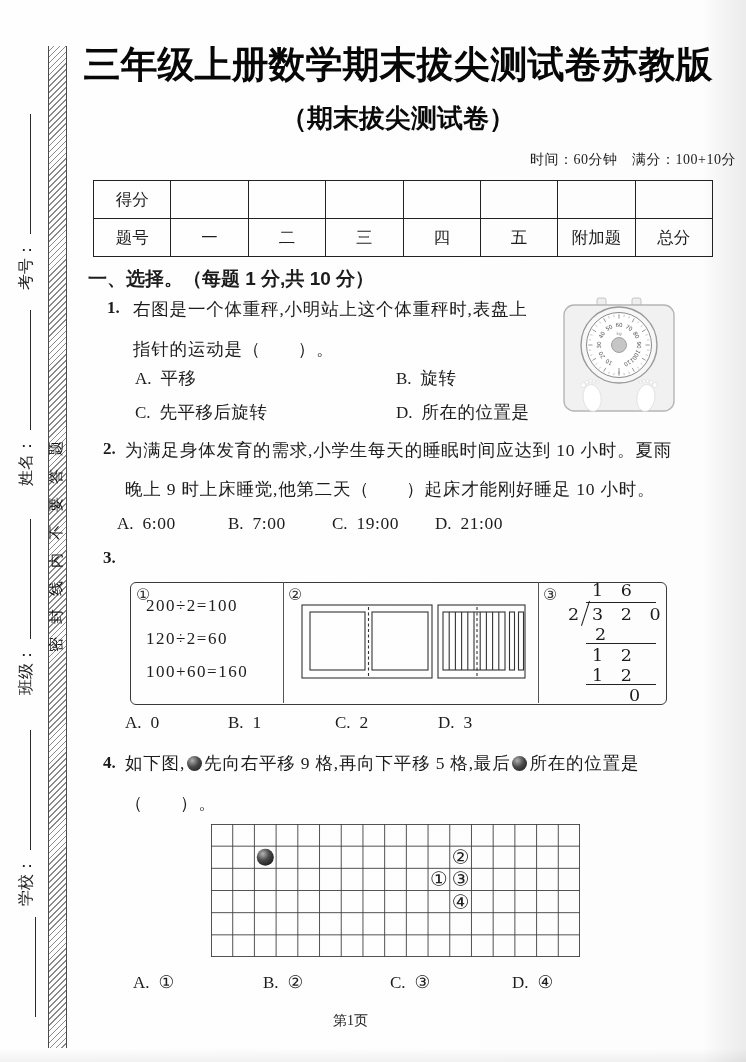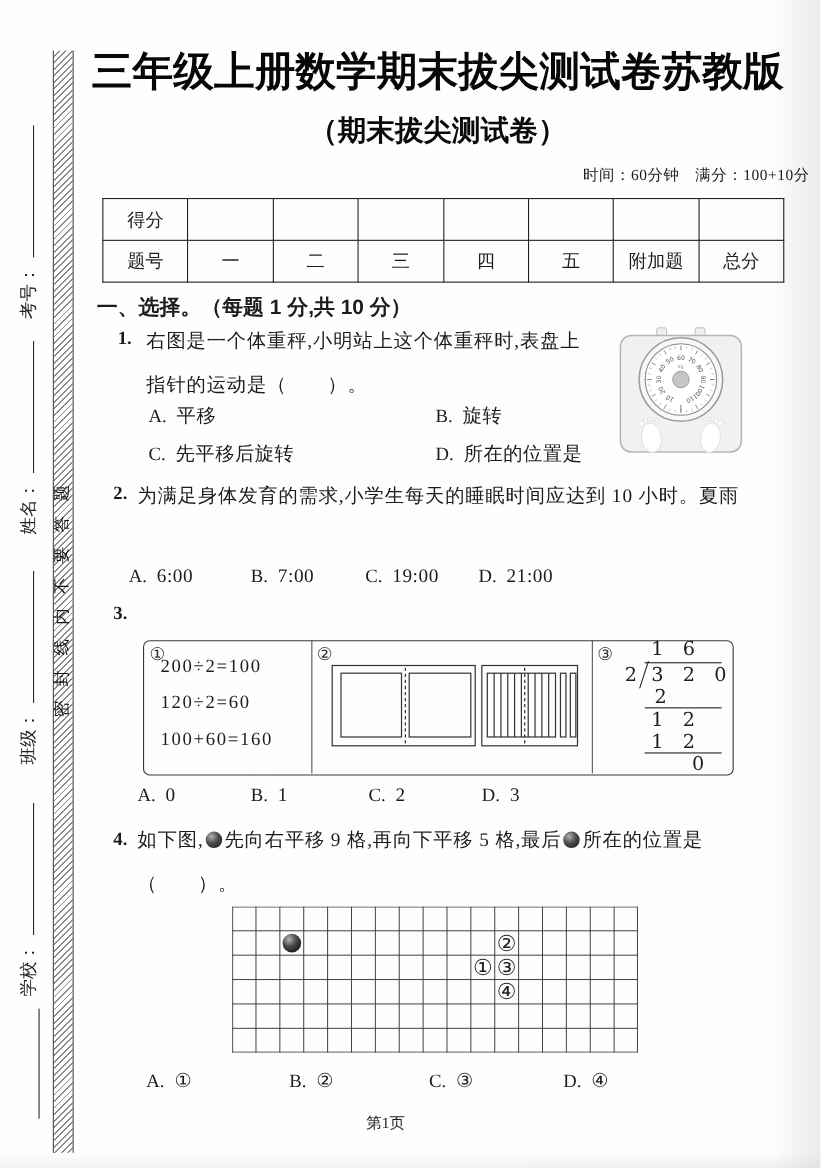--- a/index.html
+++ b/index.html
@@ -217,20 +217,21 @@
       <circle cx="-7" cy="-6" r="2.4" fill="#fff" stroke="#dedede" stroke-width="0.7"></circle>
       <circle cx="-3" cy="-8.2" r="1.8" fill="#fff" stroke="#dedede" stroke-width="0.7"></circle>
       <circle cx="0.8" cy="-9" r="1.6" fill="#fff" stroke="#dedede" stroke-width="0.7"></circle>
       <circle cx="4.4" cy="-8.4" r="1.5" fill="#fff" stroke="#dedede" stroke-width="0.7"></circle>
       <circle cx="7.6" cy="-7" r="1.4" fill="#fff" stroke="#dedede" stroke-width="0.7"></circle>
     </g>
   </svg>
 
   <span class="qnum" style="left:103px;top:439px;">2.</span>
   <span class="qtext" style="left:125px;top:438px;">为满足身体发育的需求,小学生每天的睡眠时间应达到 10 小时。夏雨</span>
+  <span class="qtext" style="left:125px;top:477px;">晚上 9 时上床睡觉,他第二天（　　）起床才能刚好睡足 10 小时。</span>
 
   <div class="opt" style="left:117px;top:513px;">
     <span class="opt-label">A.</span>
     <span class="opt-text">6:00</span>
   </div>
   <div class="opt" style="left:228px;top:513px;">
     <span class="opt-label">B.</span>
     <span class="opt-text">7:00</span>
   </div>
   <div class="opt" style="left:332px;top:513px;">

